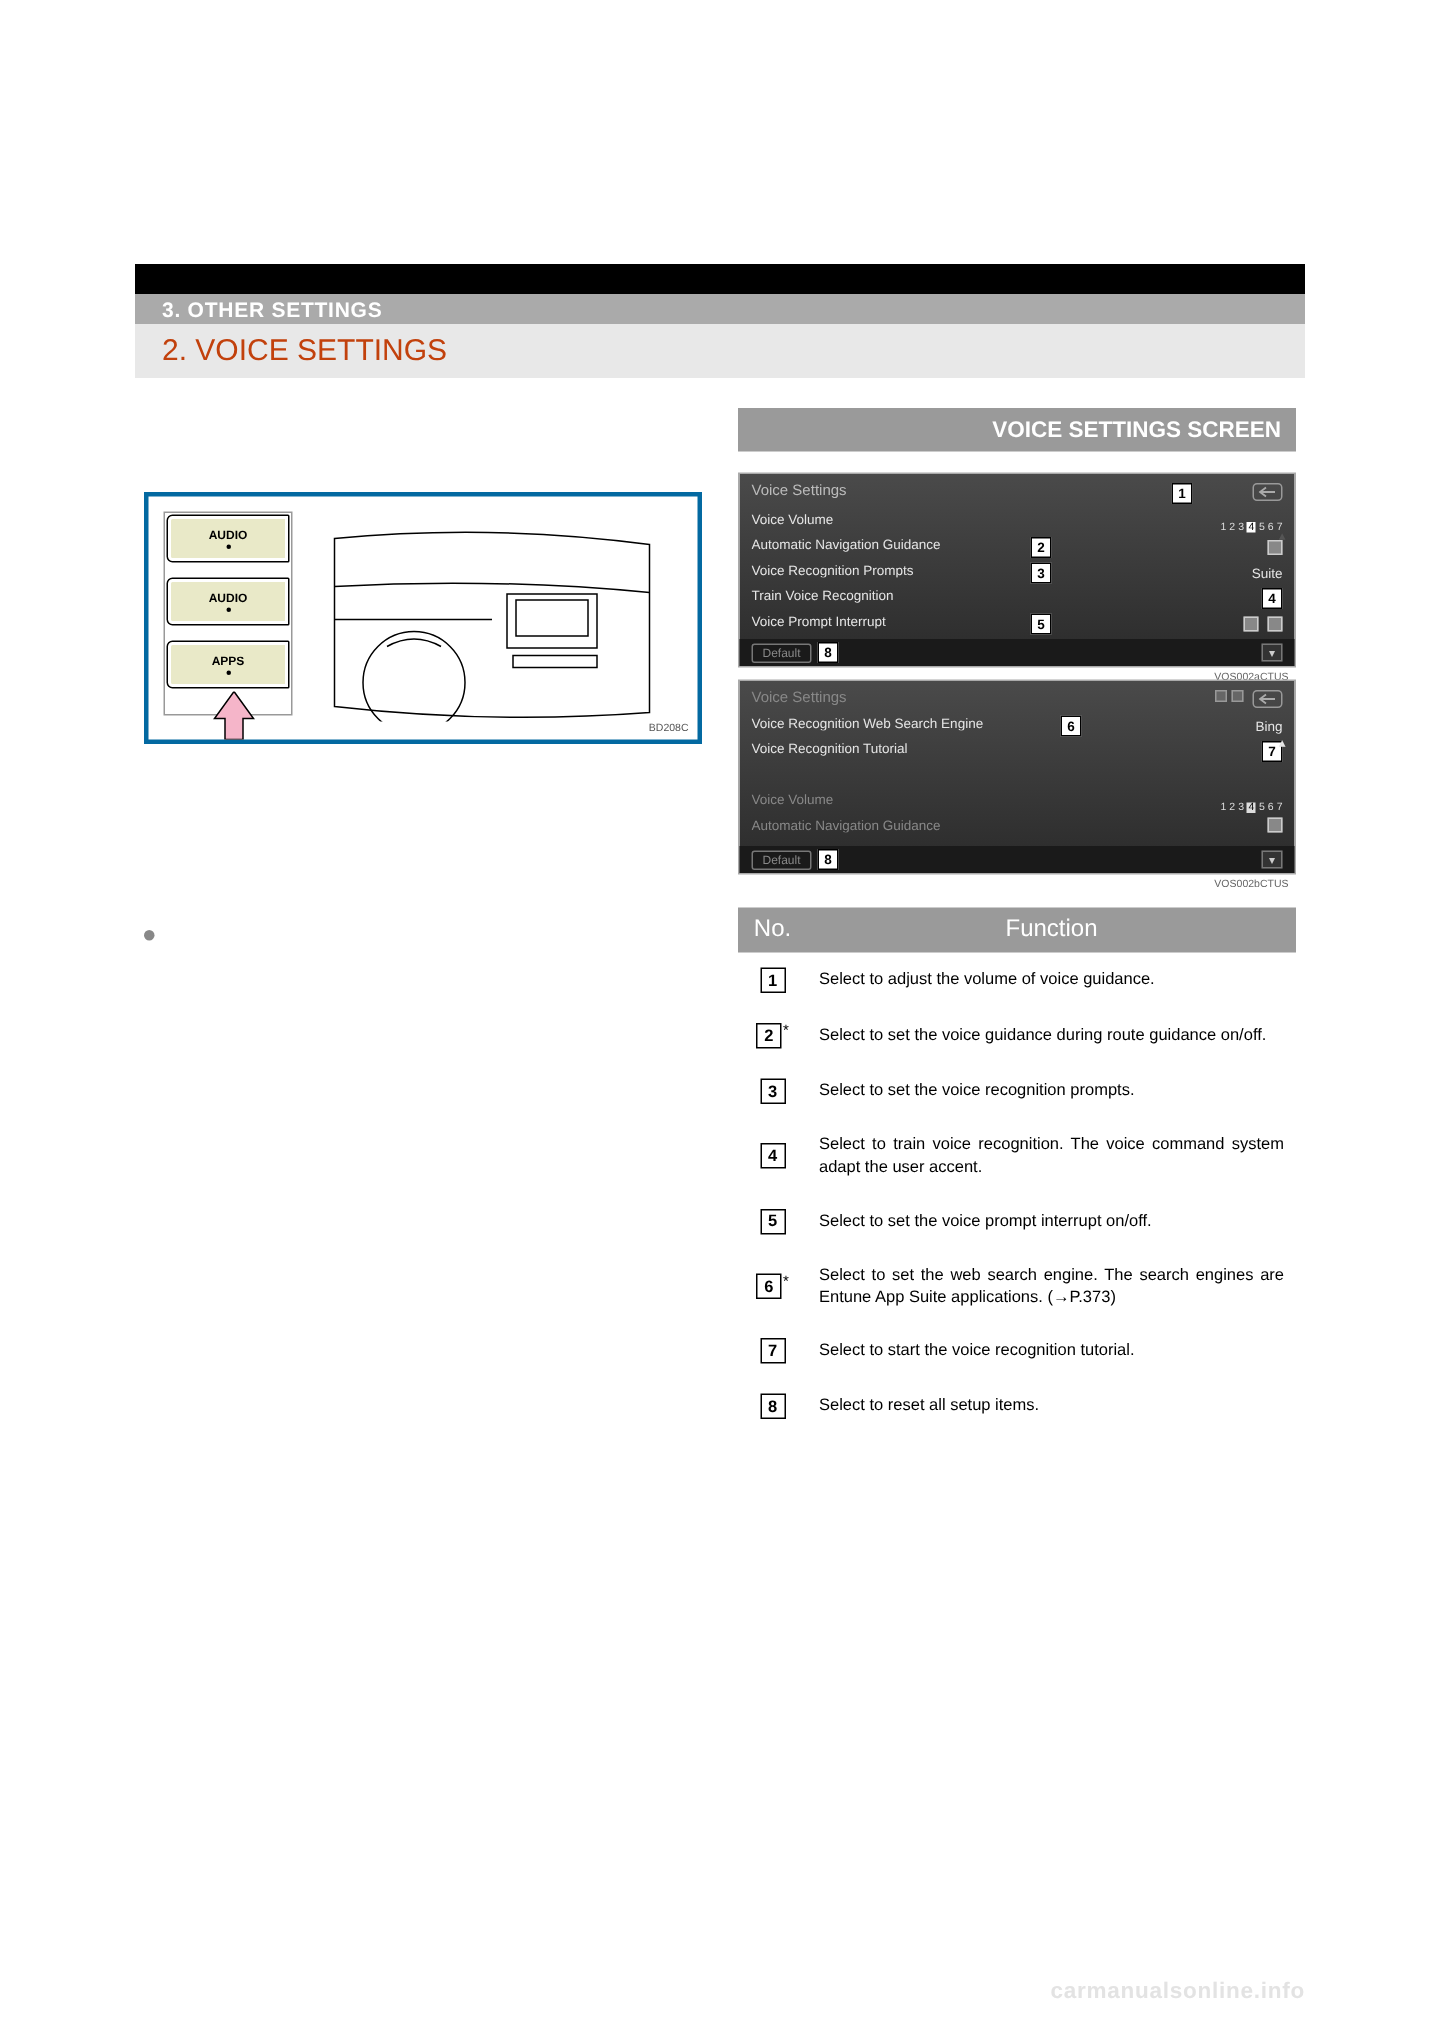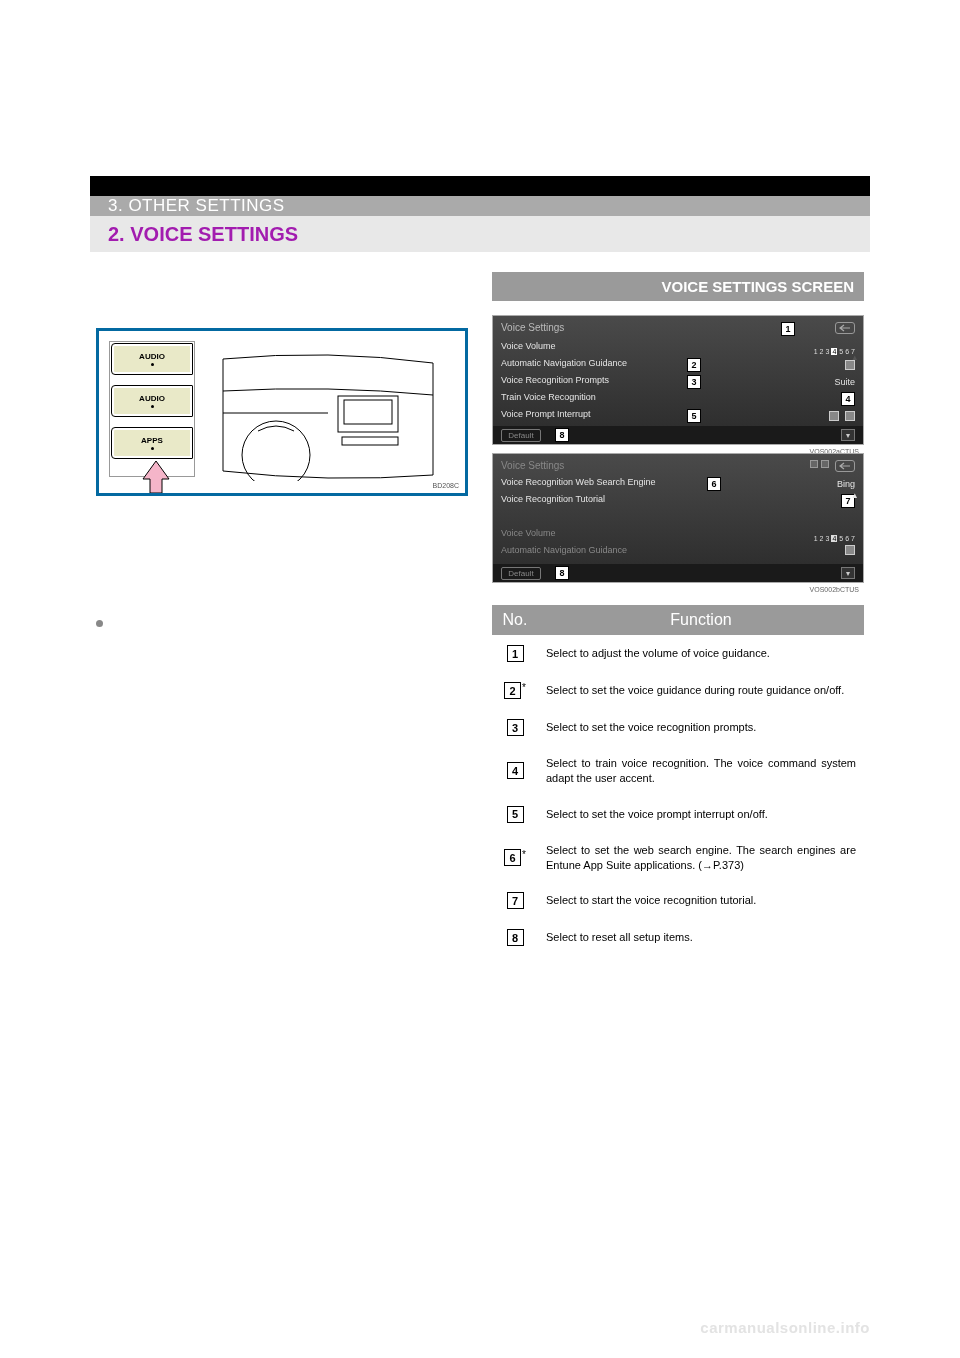--- a/index.html
+++ b/index.html
@@ -1,22 +1,22 @@
 <!DOCTYPE html>
 <html><head>
 <meta charset="utf-8">
 <style>
   * { box-sizing: border-box; margin: 0; padding: 0; }
   html, body { width: 960px; background: #fff; font-family: Arial, Helvetica, sans-serif; color: #000; }
   .page { width: 960px; height: 1358px; position: relative; padding: 170px 90px 40px 90px; }
   .black-bar { position: absolute; top: 176px; left: 90px; right: 90px; height: 20px; background: #000; }
   .gray-bar { position: absolute; top: 196px; left: 90px; right: 90px; height: 20px; background: #aaa; display:flex; align-items:center; padding-left:18px; }
-  .gray-bar span { font-size: 17px; font-weight: normal; color: #fff; letter-spacing: 0.5px; }
+  .gray-bar span { font-size: 14px; font-weight: bold; color: #fff; letter-spacing: 0.5px; }
   .title-bar { position: absolute; top: 216px; left: 90px; right: 90px; height: 36px; background: #e8e8e8; display:flex; align-items:center; padding-left:18px; }
-  .title-bar span { font-size: 20px; font-weight: bold; color: #a21caf; }
+  .title-bar span { font-size: 20px; font-weight: normal; color: #c2410c; }
   .columns { position: absolute; top: 272px; left: 96px; right: 96px; display:flex; gap: 24px; }
   .col { flex:1 1 0; min-width:0; }
 
   
   .fig1 { margin-top: 56px; width: 100%; height: 168px; border: 3px solid #0369a1; position: relative; background: #fff; }
   .btn-stack { position:absolute; left:12px; top:12px; width:82px; }
   .cbtn { height:32px; border:1px solid #000; border-radius:4px 1px 1px 4px; background:#e9e9c8; display:flex; flex-direction:column; align-items:center; justify-content:center; font-size:8px; font-weight:bold; margin-bottom:10px; box-shadow: inset 0 0 0 2px #fff; }
   .cbtn .dot { width:3px; height:3px; background:#000; border-radius:50%; margin-top:2px; }
   .dash-line { position:absolute; left:10px; top:10px; width:86px; height:136px; border:1px solid #999; pointer-events:none; }
   .arrow-up { position:absolute; left:42px; top:130px; width:30px; height:32px; }
@@ -37,21 +37,21 @@
   .ss-title { display:flex; justify-content:space-between; align-items:flex-start; padding:6px 8px 4px 8px; font-size:10px; color:#bbb; }
   .ss-title .back { width:20px; height:12px; border:1px solid #999; border-radius:3px; display:flex; align-items:center; justify-content:center; }
   .ss-row { display:flex; align-items:flex-start; padding:1px 8px; height:17px;gap:36px; }
   .ss-row .lbl { flex:none; width:150px; white-space:nowrap; overflow:hidden; text-overflow:ellipsis; }
   .ss-row .rest { flex:1; display:flex; align-items:center; justify-content:flex-end; gap:6px; }
   .callout { width:14px; height:14px; background:#fff; color:#000; border:1px solid #000; display:flex; align-items:center; justify-content:center; font-size:9px; font-weight:bold; flex:none; }
   .vol-scale { display:flex; gap:2px; align-items:flex-end; height:14px; }
   .vol-tick { font-size:7px; color:#ddd; }
   .checkbox { width:10px; height:10px; border:1px solid #ccc; background:#888; position:relative; }
   .toggle { width:10px; height:10px; background:#888; border:1px solid #ccc; }
-  .ss-footer { position:absolute; left:0; right:0; bottom:0; height:18px; background:#1a1a1a; display:flex; align-items:center; padding:0 8px; gap:14px; }
+  .ss-footer { position:absolute; left:0; right:0; bottom:0; height:18px; background:#1a1a1a; display:flex; align-items:center; padding:0 8px; gap:4px; }
   .ss-footer .dbtn { width:40px; height:13px; border:1px solid #777; border-radius:2px; display:flex; align-items:center; justify-content:center; font-size:8px; color:#888; }
   .ss-footer .pager { width:14px; height:12px; border:1px solid #777; background:#333; display:flex; align-items:center; justify-content:center; font-size:8px; color:#ccc; }
   .ss-code { position:absolute; right:4px; bottom:-11px; font-size:7px; color:#666; }
   .ss2 .ss-code { bottom:-11px; }
   .ss-right-pagers { position:absolute; right:6px; top:36px; display:flex; flex-direction:column; gap:60px; }
   .icons-top { display:flex; gap:3px; align-items:center; }
   .icon-mini { width:8px; height:8px; border:1px solid #999; background:#666; }
 
   
   .ftable { margin-top: 22px; width:100%; font-size:11px; border-collapse: collapse; }

